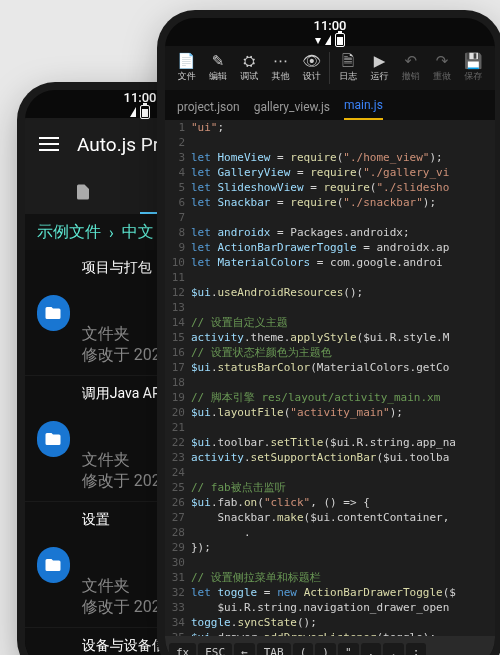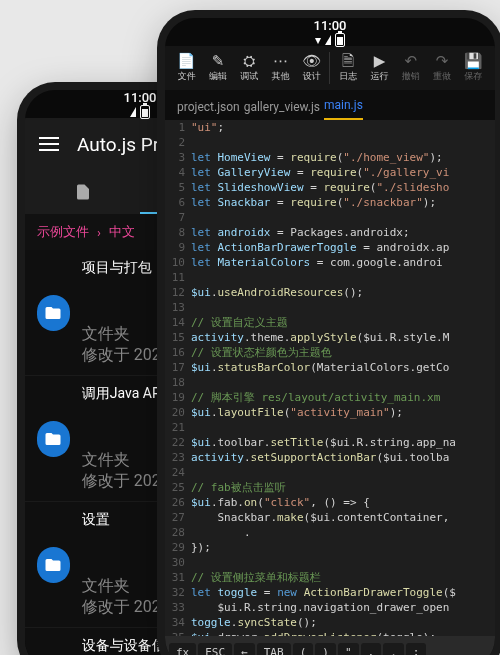--- a/index.html
+++ b/index.html
@@ -36,36 +36,36 @@
   
   .appbar {
     height:52px; background:#1c1c1c; color:#fff;
     display:flex; align-items:center; gap:18px; padding:0 14px; font-size:19px;
   }
   .hamb { width:20px;height:14px;display:flex;flex-direction:column;justify-content:space-between;}
   .hamb span{height:2px;background:#fff;}
   .tabbar { height:44px; background:#1c1c1c; display:flex; }
   .tab { flex:1; display:flex;align-items:center;justify-content:center;color:#aaa;}
   .tab.active { color:#fff; border-bottom:2px solid #4fc3f7;}
-  .breadcrumb {height:36px;background:#111;color:#ec4899;font-size:13px;display:flex;align-items:center;gap:8px;padding:0 12px;}
+  .breadcrumb {height:36px;background:#111;color:#5eead4;font-size:16px;display:flex;align-items:center;gap:8px;padding:0 12px;}
   .flist{flex:1;overflow:hidden;background:#0f0f0f;}
   .frow{display:flex;align-items:center;gap:12px;padding:9px 12px;border-bottom:1px solid #1a1a1a;}
   .ficon{width:36px;height:36px;border-radius:18px;background:#1976d2;display:flex;align-items:center;justify-content:center;}
   .ficon svg{width:18px;height:18px;fill:#fff;}
   .fmeta{display:flex;flex-direction:column;gap:2px;min-width:0;}
   .fname{color:#fff;font-size:14px;white-space:nowrap;overflow:hidden;text-overflow:ellipsis;}
   .fsub{color:#888;font-size:16px;white-space:nowrap;margin-top:45px;}
 
   
   .toolbar{height:44px;background:#151515;display:flex;padding:0 6px;}
   .tbtn{flex:1;display:flex;flex-direction:column;align-items:center;justify-content:center;gap:1px;color:#ccc;font-size:9px;}
   .tbtn .ic{font-size:15px;line-height:1;}
   .tbtn.dim{color:#666;}
   .sep{width:1px;background:#333;margin:6px 2px;}
-  .etabs{height:30px;background:#0d0d0d;display:flex;gap:4px;padding:0 12px;align-items:flex-end;color:#999;font-size:12px;}
+  .etabs{height:30px;background:#0d0d0d;display:flex;gap:14px;padding:0 12px;align-items:flex-end;color:#999;font-size:12px;}
   .etab{padding-bottom:6px;}
   .etab.active{color:#3b82f6;border-bottom:2px solid #eab308;}
   .editor{flex:1;background:#1e1e1e;overflow:hidden;font-family:Menlo,Consolas,monospace;font-size:11px;line-height:15px;}
   .eline{display:flex;}
   .gut{width:26px;text-align:right;padding-right:6px;color:#5a5a5a;user-select:none;flex-shrink:0;}
   .code{white-space:pre;flex:1;overflow:hidden;}
   .kw{color:#569cd6;} .str{color:#ce9178;} .cm{color:#6a9955;} .id{color:#9cdcfe;} .fn{color:#dcdcaa;} .pl{color:#d4d4d4;}
   .keyrow{height:32px;background:#2a2a2a;display:flex;align-items:center;padding:0 4px;gap:2px;font-family:monospace;color:#ccc;font-size:11px;}
   .key{padding:3px 7px;background:#1a1a1a;border-radius:3px;}
 </style>

